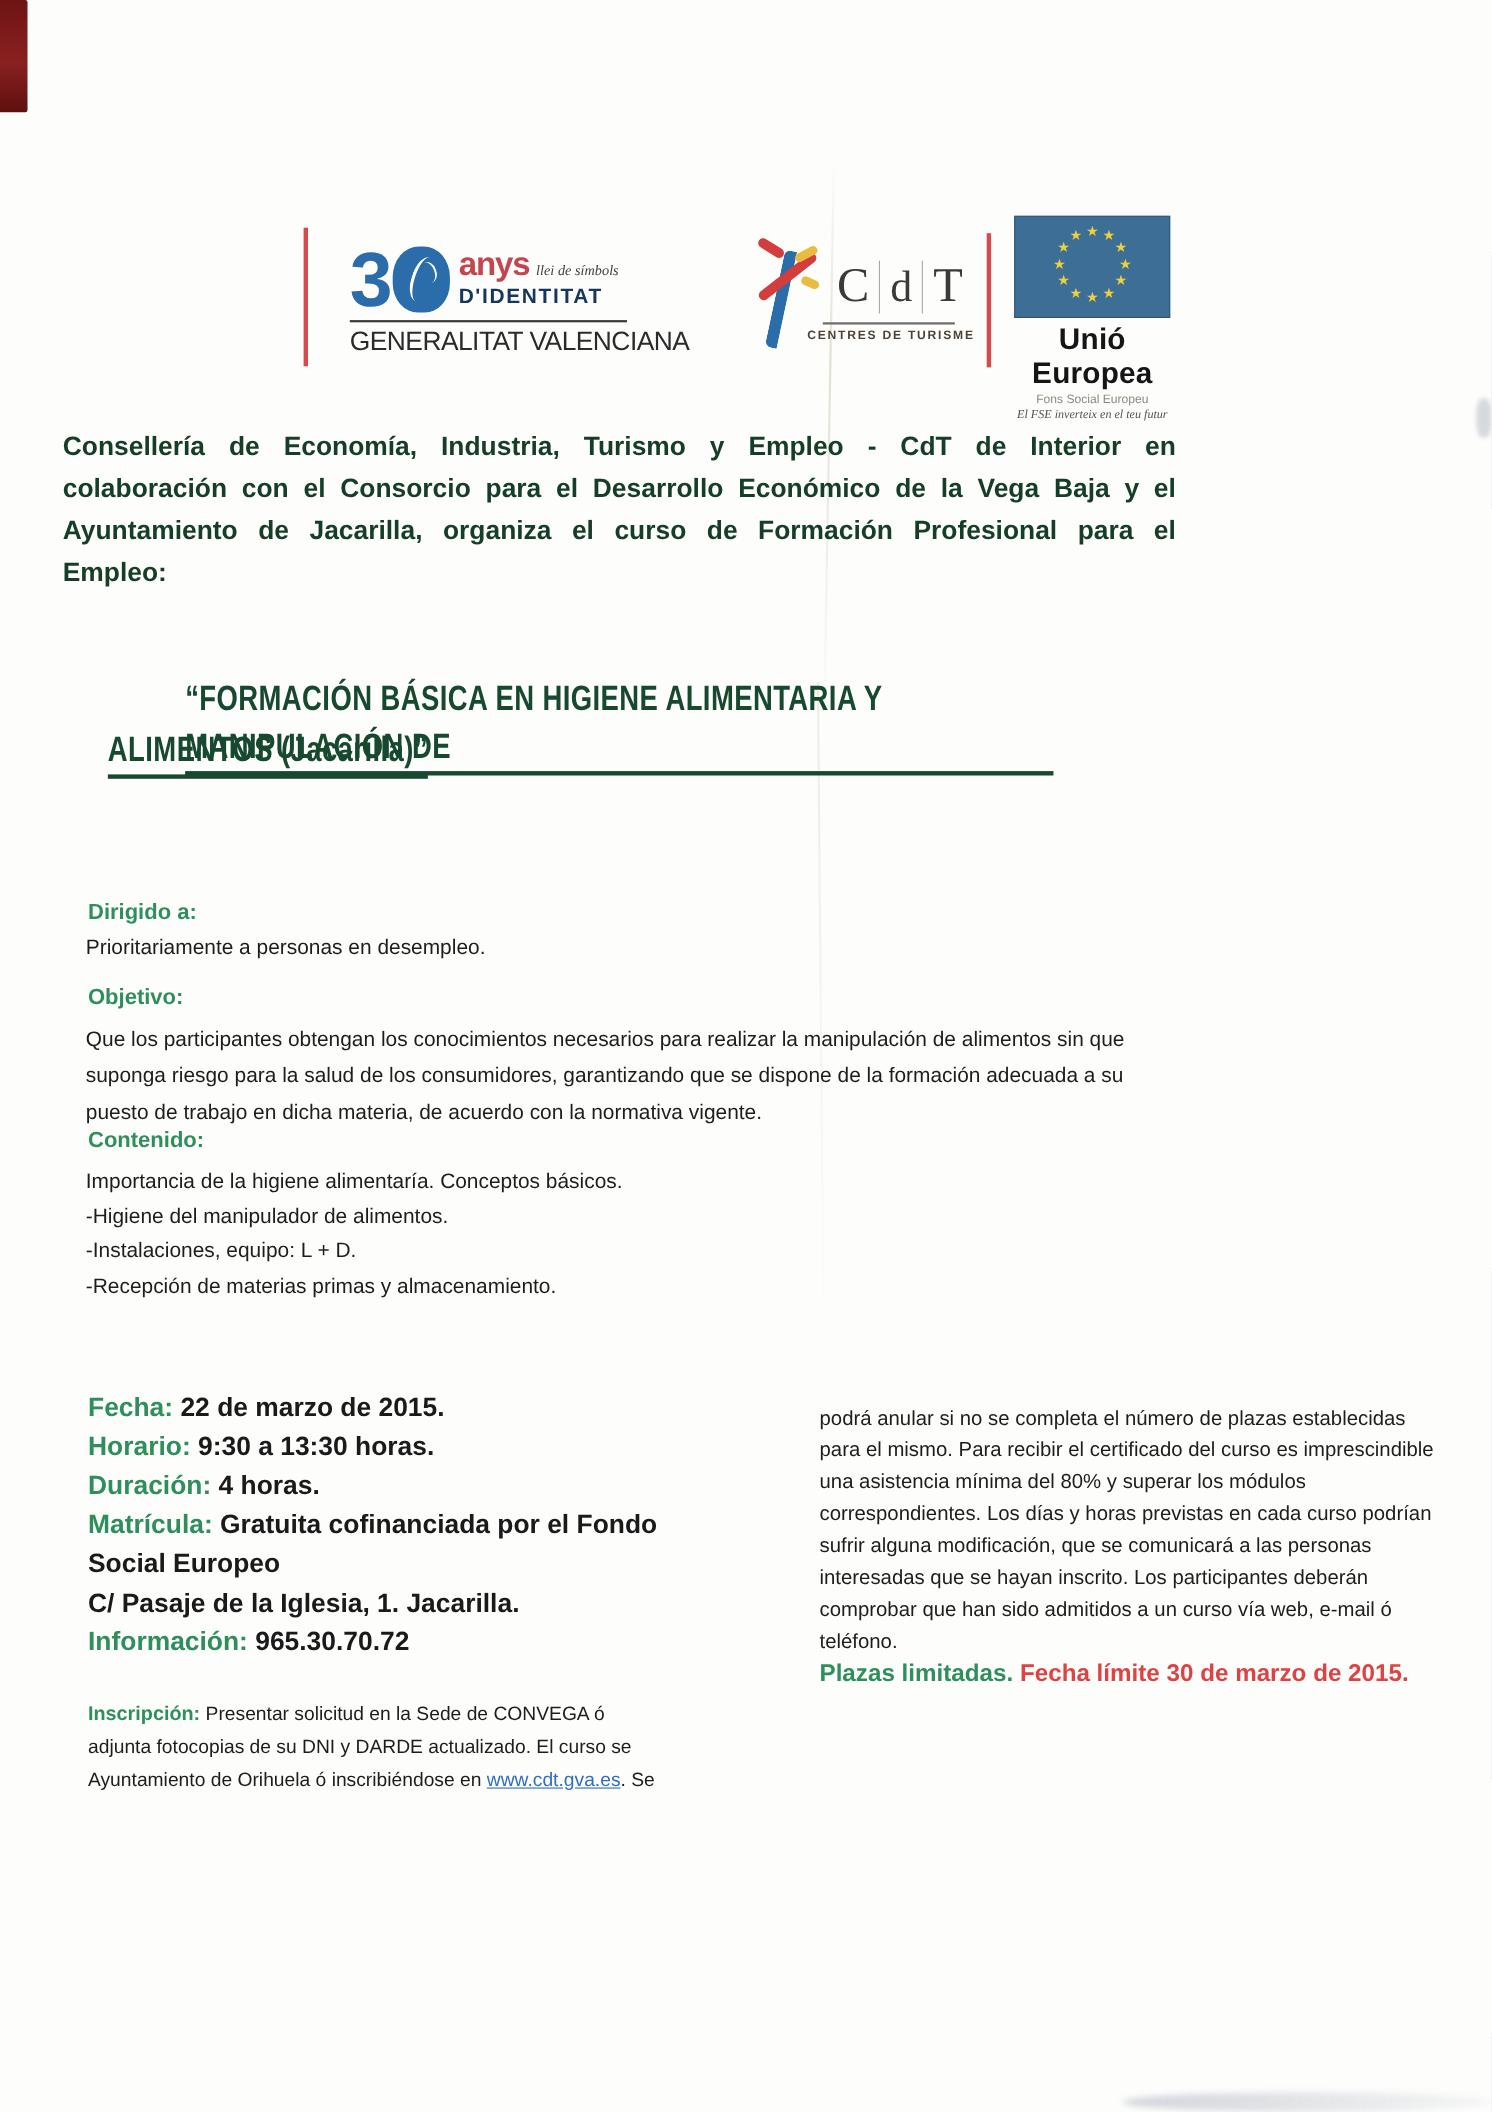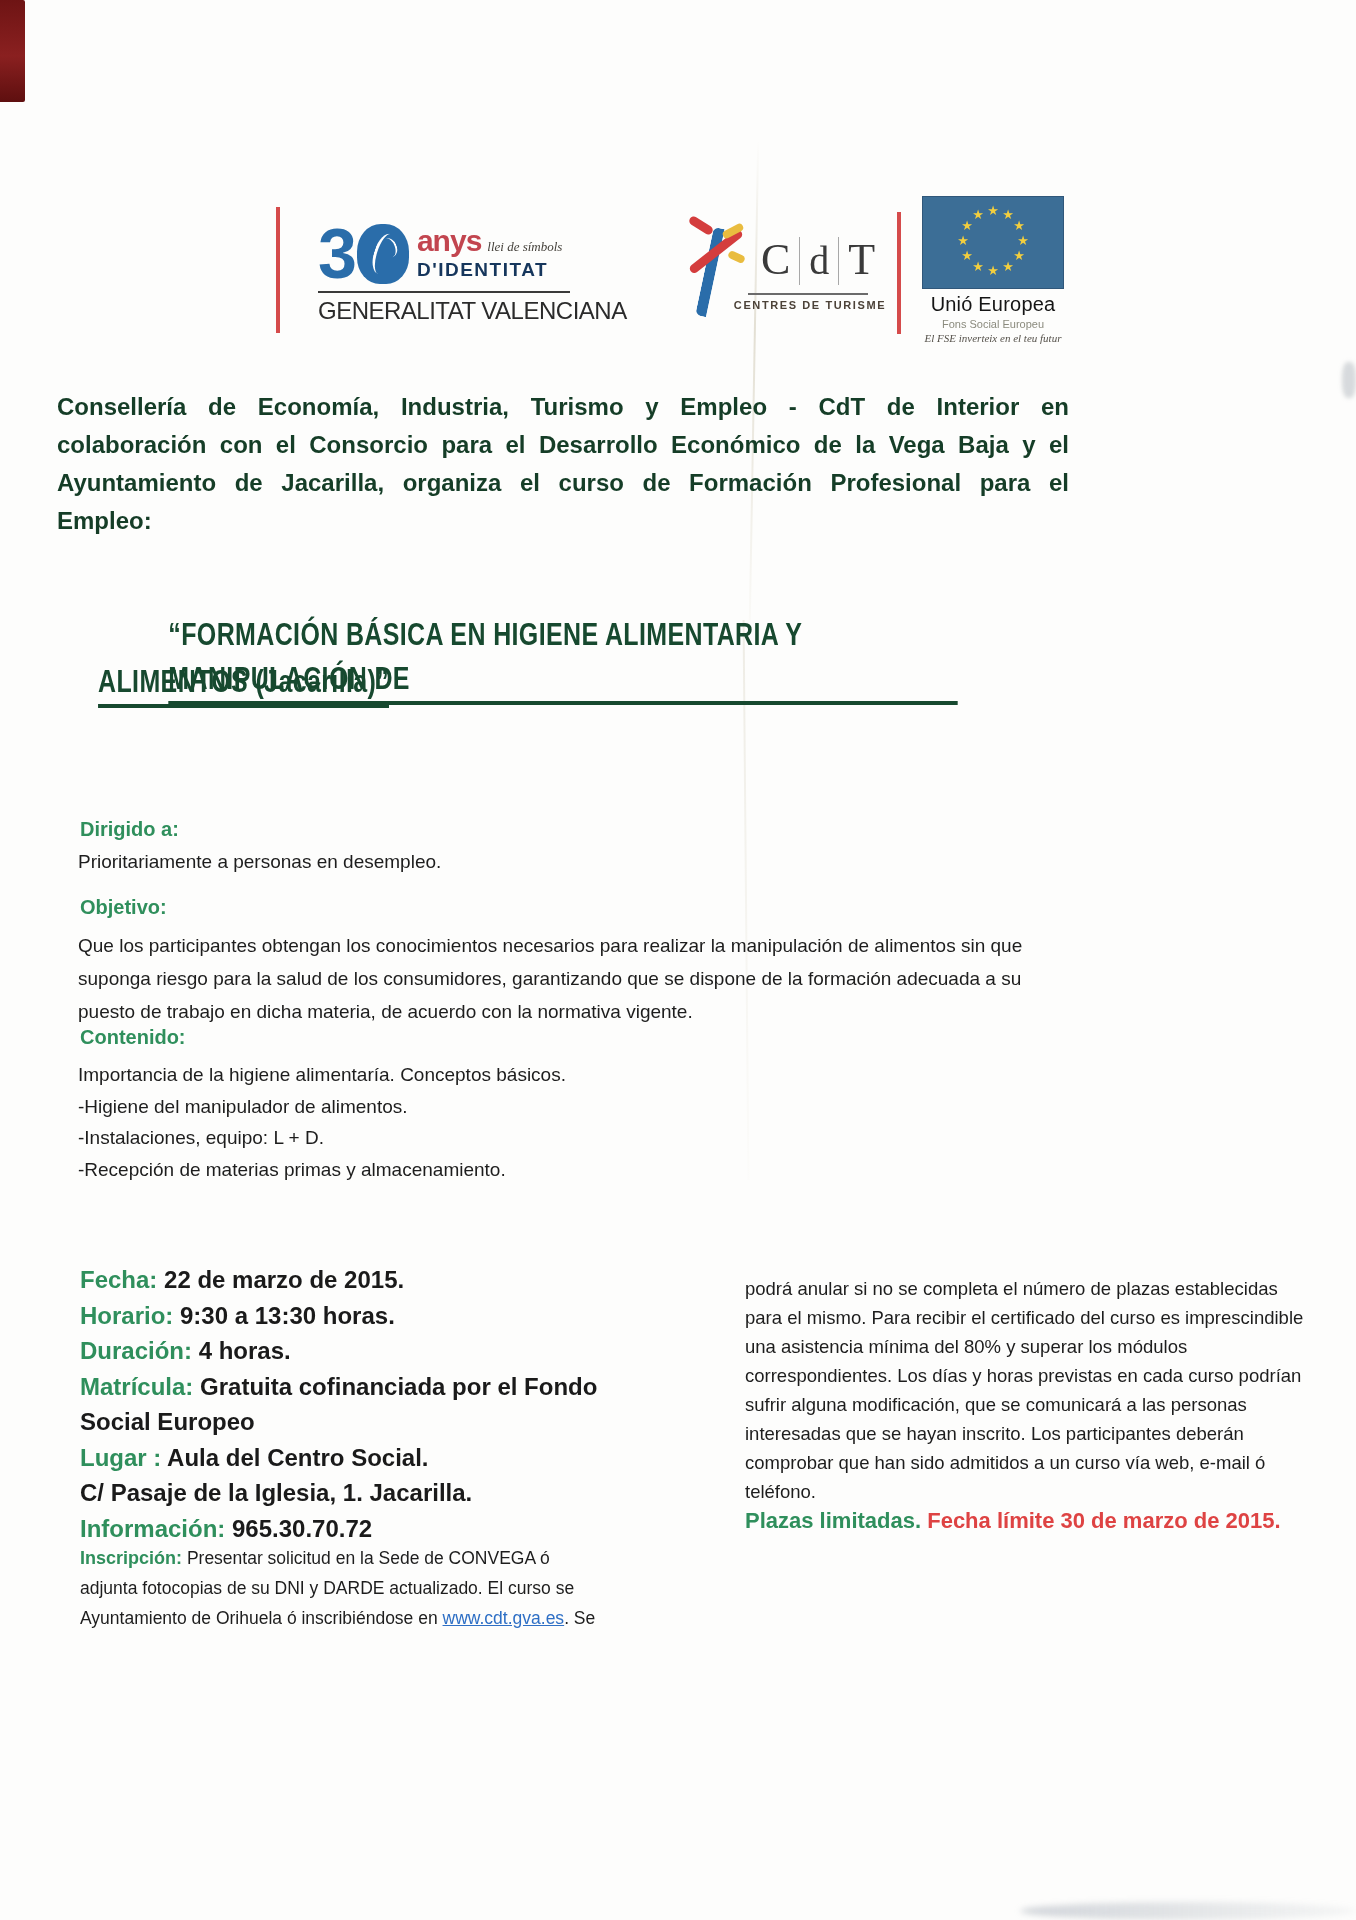--- a/index.html
+++ b/index.html
@@ -60,21 +60,21 @@
   .cdt-letters .lt{padding:0 9px;}
   .cdt-letters .mid{border-left:1px solid #a8a8a8;border-right:1px solid #a8a8a8;font-size:40px;}
   .cdt-underline{position:absolute;left:62px;top:90px;width:120px;border-top:2px solid #6b6b6b;}
   .cdt-sub{position:absolute;left:44px;top:96px;width:160px;text-align:center;
     font-size:11px;font-weight:700;letter-spacing:1.6px;color:#4C4238;}
 
   .eu-block{left:908px;top:196px;width:170px;text-align:center;}
   .eu-flag{position:relative;margin:0 auto;width:142px;height:93px;background:#3C6E96;
     box-shadow:inset 0 0 0 1px #30577a;}
   .eu-star{position:absolute;color:#F2CE3E;font-size:13px;line-height:13px;transform:translate(-50%,-50%);}
-  .eu-name{font-size:20px;font-weight:400;color:#151515;margin-top:4px;letter-spacing:.2px;}
+  .eu-name{font-size:27px;font-weight:700;color:#151515;margin-top:4px;letter-spacing:.2px;}
   .eu-sub1{font-size:11px;color:#8B8B7E;margin-top:2px;}
   .eu-sub2{font-family:"Liberation Serif",serif;font-style:italic;font-size:11px;color:#55514a;margin-top:2px;}
 
   
   .intro{left:57px;top:388px;width:1012px;font-size:24px;font-weight:700;color:#153D27;}
   .intro .jline{height:38px;line-height:38px;text-align:justify;overflow:hidden;}
   .intro .jline::after{content:"";display:inline-block;width:100%;height:0;}
   .intro .lastline{height:38px;line-height:38px;}
 
   .course-title{left:57px;top:612px;width:1012px;text-align:left;color:#17492F;font-weight:800;}
@@ -201,21 +201,20 @@
     <div class="nowrap">-Instalaciones, equipo: L + D.</div>
     <div class="nowrap">-Recepción de materias primas y almacenamiento.</div>
   </div>
 
   <div class="abs details">
     <div class="nowrap"><span class="lbl">Fecha:</span><span> 22 de marzo de 2015.</span></div>
     <div class="nowrap"><span class="lbl">Horario:</span><span> 9:30 a 13:30 horas.</span></div>
     <div class="nowrap"><span class="lbl">Duración:</span><span> 4 horas.</span></div>
     <div class="nowrap"><span class="lbl">Matrícula:</span><span> Gratuita cofinanciada por el Fondo</span></div>
     <div class="nowrap"><span>Social Europeo</span></div>
-    <div class="nowrap"><span class="lbl">Lugar :</span><span> Aula del Centro Social.</span></div>
     <div class="nowrap"><span>C/ Pasaje de la Iglesia, 1. Jacarilla.</span></div>
     <div class="nowrap"><span class="lbl">Información:</span><span> 965.30.70.72</span></div>
   </div>
 
   <div class="abs inscripcion">
     <div class="nowrap"><span class="lbl">Inscripción:</span><span> Presentar solicitud en la Sede de CONVEGA ó</span></div>
     <div class="nowrap">adjunta fotocopias de su DNI y DARDE actualizado. El curso se</div>
     <div class="nowrap"><span>Ayuntamiento de Orihuela ó inscribiéndose en </span><span class="weblink">www.cdt.gva.es</span><span>. Se</span></div>
   </div>
 

